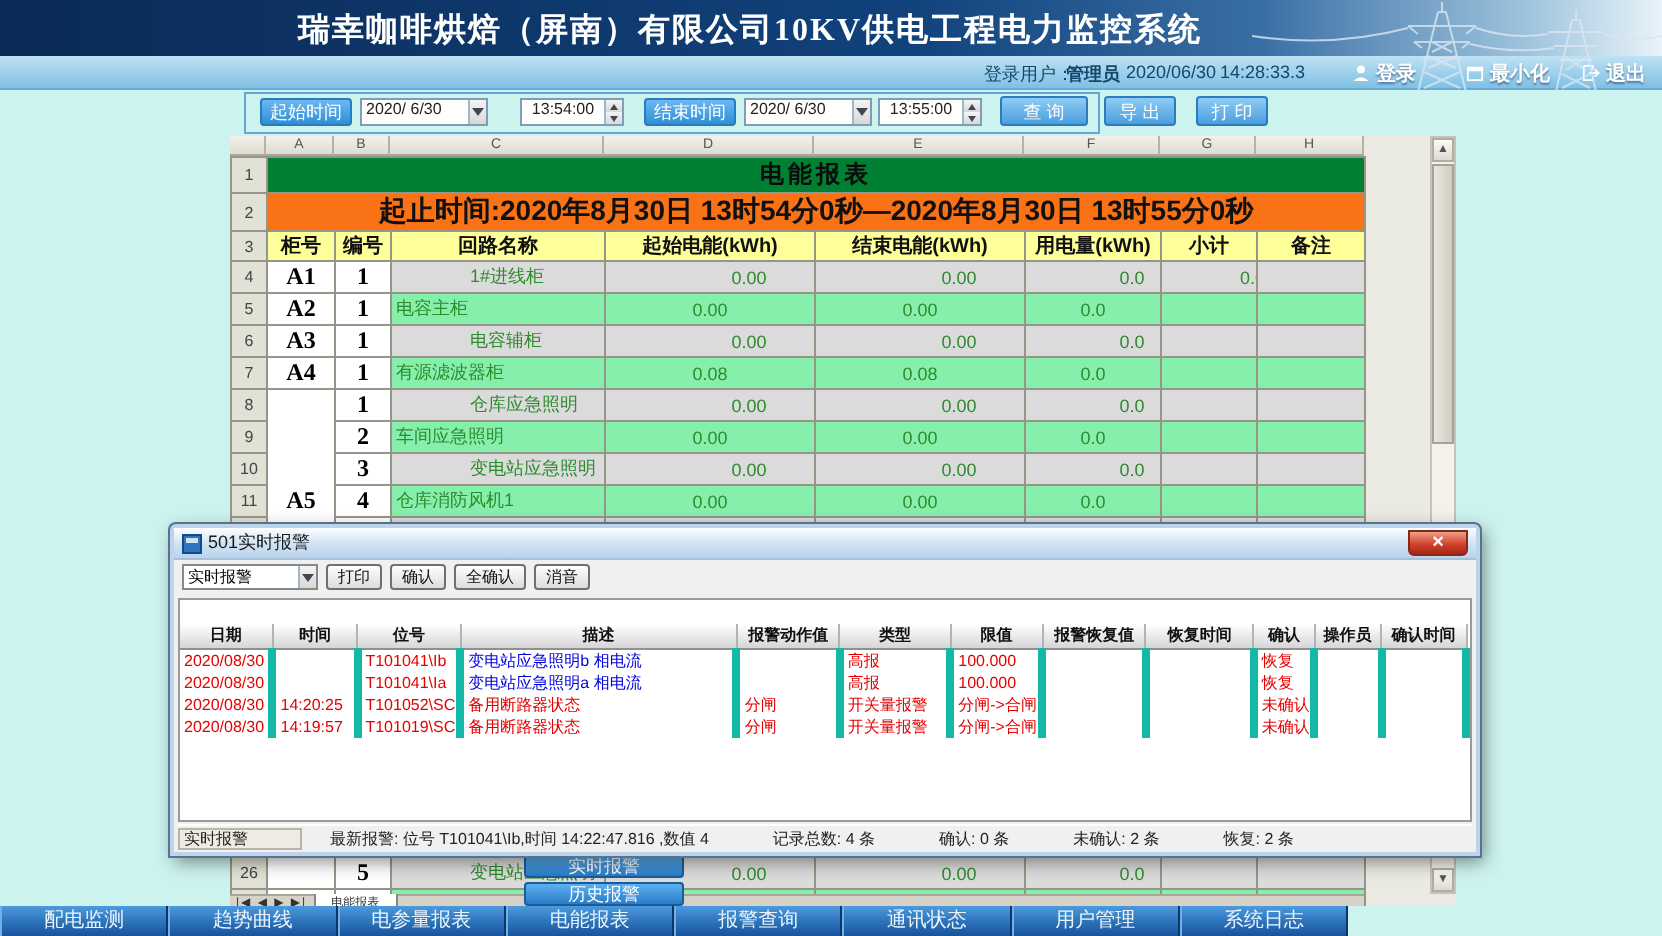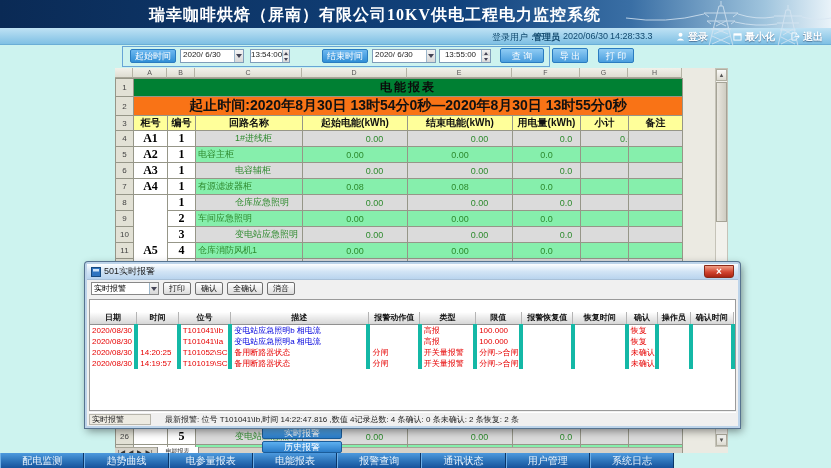--- a/index.html
+++ b/index.html
@@ -104,21 +104,21 @@
   table.ptable th { height:12px; background:linear-gradient(#ffffff,#d6d6d6); border-right:1px solid #b4b4b4;
     border-bottom:1px solid #909090; font-size:8px; font-weight:bold; color:#111; overflow:hidden; white-space:nowrap; }
   table.ptable td { height:11px; font-size:8px; color:#e60000; border-right:4px solid #14b8a6;
     padding:0 2px; overflow:hidden; white-space:nowrap; }
   tr.prow { cursor:pointer; }
   tr.prow td.desc-rec { color:#0000dd; }
   .pstatus { position:absolute; left:2px; right:2px; bottom:1px; height:13px; background:#f0f0f0;
     border-top:1px solid #fff; display:flex; align-items:center; font-size:8px; color:#222; }
   .pstatus .mode { width:62px; height:11px; border:1px solid #b8b6ac; background:#edebe2;
     padding-left:2px; margin-right:14px; line-height:10px; }
-  .pstatus span.st { margin-right:0; white-space:nowrap; }
+  .pstatus span.st { margin-right:32px; white-space:nowrap; }
 
   
   .bottomnav { position:absolute; left:0; top:453px; width:674px; height:15px;
     background:linear-gradient(#1f5c9e,#0a2f63); display:flex; z-index:40; }
   .nav-item { width:93px; height:15px; background:linear-gradient(#4d9ade 0%,#2b72b8 55%,#16539c 100%);
     border-right:1px solid #0a3668; border-left:1px solid #6fb0e8; color:#eaf4fc; font-size:10px;
     text-align:center; line-height:15px; cursor:pointer; white-space:nowrap; overflow:hidden; }
 </style>
 </head>
 <body>
@@ -169,21 +169,21 @@
   </div>
 
   <div class="ctrl-frame"></div>
   <div class="lbl-btn" style="left:130px; top:49px; width:46px;">起始时间</div>
   <div class="date-box" style="left:180px; width:64px;">
     <span class="dval">2020/ 6/30</span>
     <span class="drop-btn">
         <span class="tri-down"></span>
       </span>
   </div>
-  <div class="time-box" style="left:250px; width:40px;">
+  <div class="time-box" style="left:260px; width:52px;">
     <span class="tval">13:54:00</span>
     <span class="spin">
         <div>
           <span class="tri-up-s"></span>
         </div>
         <div>
           <span class="tri-dn-s"></span>
         </div>
       </span>
   </div>

